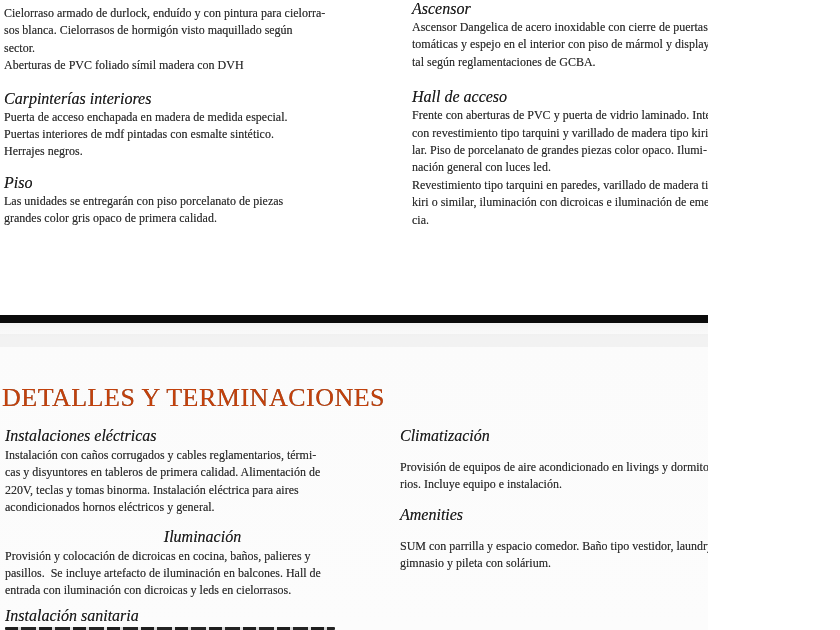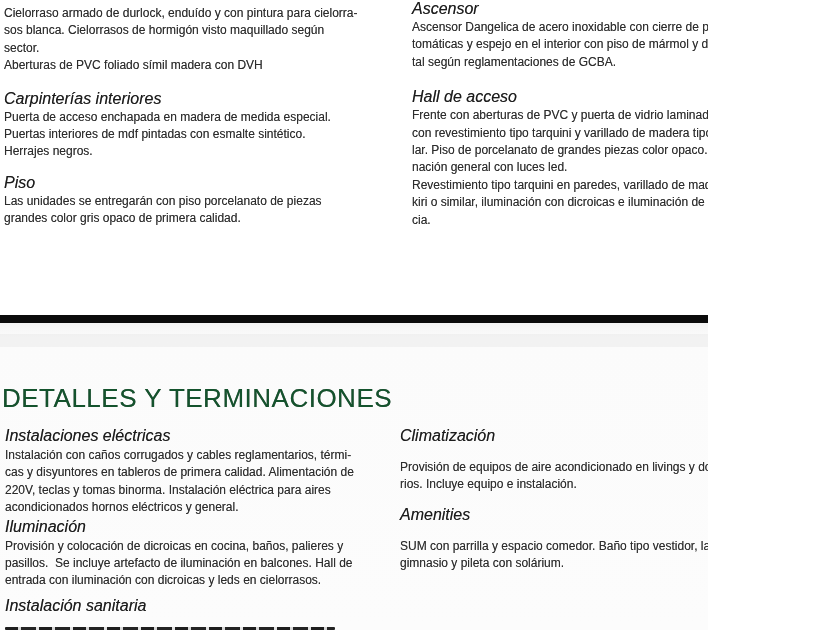--- a/index.html
+++ b/index.html
@@ -1,21 +1,21 @@
 <!DOCTYPE html>
 <html><head>
 <meta charset="utf-8">
 <style>
   html,body{margin:0;padding:0;background:#ffffff;}
   .page{
     position:relative;
     width:708px;height:630px;
     background:#ffffff;
     overflow:hidden;
-    font-family:Liberation Sans, sans-serif;
+    font-family:Liberation Serif, serif;
     color:#2b2b2b;
   }
   
   .col{position:absolute;}
   .col-top-left{left:4px;top:0;width:398px;}
   .col-top-right{left:412px;top:0;width:400px;}
   .col-bot-left{left:5px;top:426px;width:395px;}
   .col-bot-right{left:400px;top:426px;width:410px;}
 
   
@@ -38,38 +38,38 @@
     white-space:pre;
   }
   
   .col-top-left .p-intro{margin-top:5px;}
   .col-top-left .h-2{margin-top:13px;}
   .col-top-left .h-3{margin-top:14px;}
   .col-top-left .h-4{margin-top:12px;}
   .col-top-right .h-1{margin-top:-1px;}
   .col-top-right .h-2{margin-top:16px;}
   .col-top-right .h-3{margin-top:12px;}
-  .col-bot-left .h-2{}
+  .col-bot-left .h-2{margin-top:10px;text-align:center;}
   .col-bot-left .h-3{margin-top:6px;}
   .col-bot-left .b{margin-top:1px;}
   .col-bot-right .h-2{margin-top:11px;}
   .col-bot-right .b{margin-top:13px;}
 
   .h-clipped{
     position:absolute;
     top:-15px;left:0;
   }
   .section-title{
     position:absolute;
     left:2px;top:384px;
     font-size:26px;
     line-height:28px;
     font-weight:400;
     letter-spacing:0.5px;
-    color:#14532d;
+    color:#c2410c;
     text-shadow:0 0 0.4px rgba(0,0,0,0.55);
     margin:0;
     white-space:pre;
   }
 
   
   .lower-bg{
     position:absolute;left:0;top:323px;width:840px;height:307px;
     background:linear-gradient(180deg,#f3f3f3 0px,#fbfbfb 14px,#fcfcfc 100%);
   }

